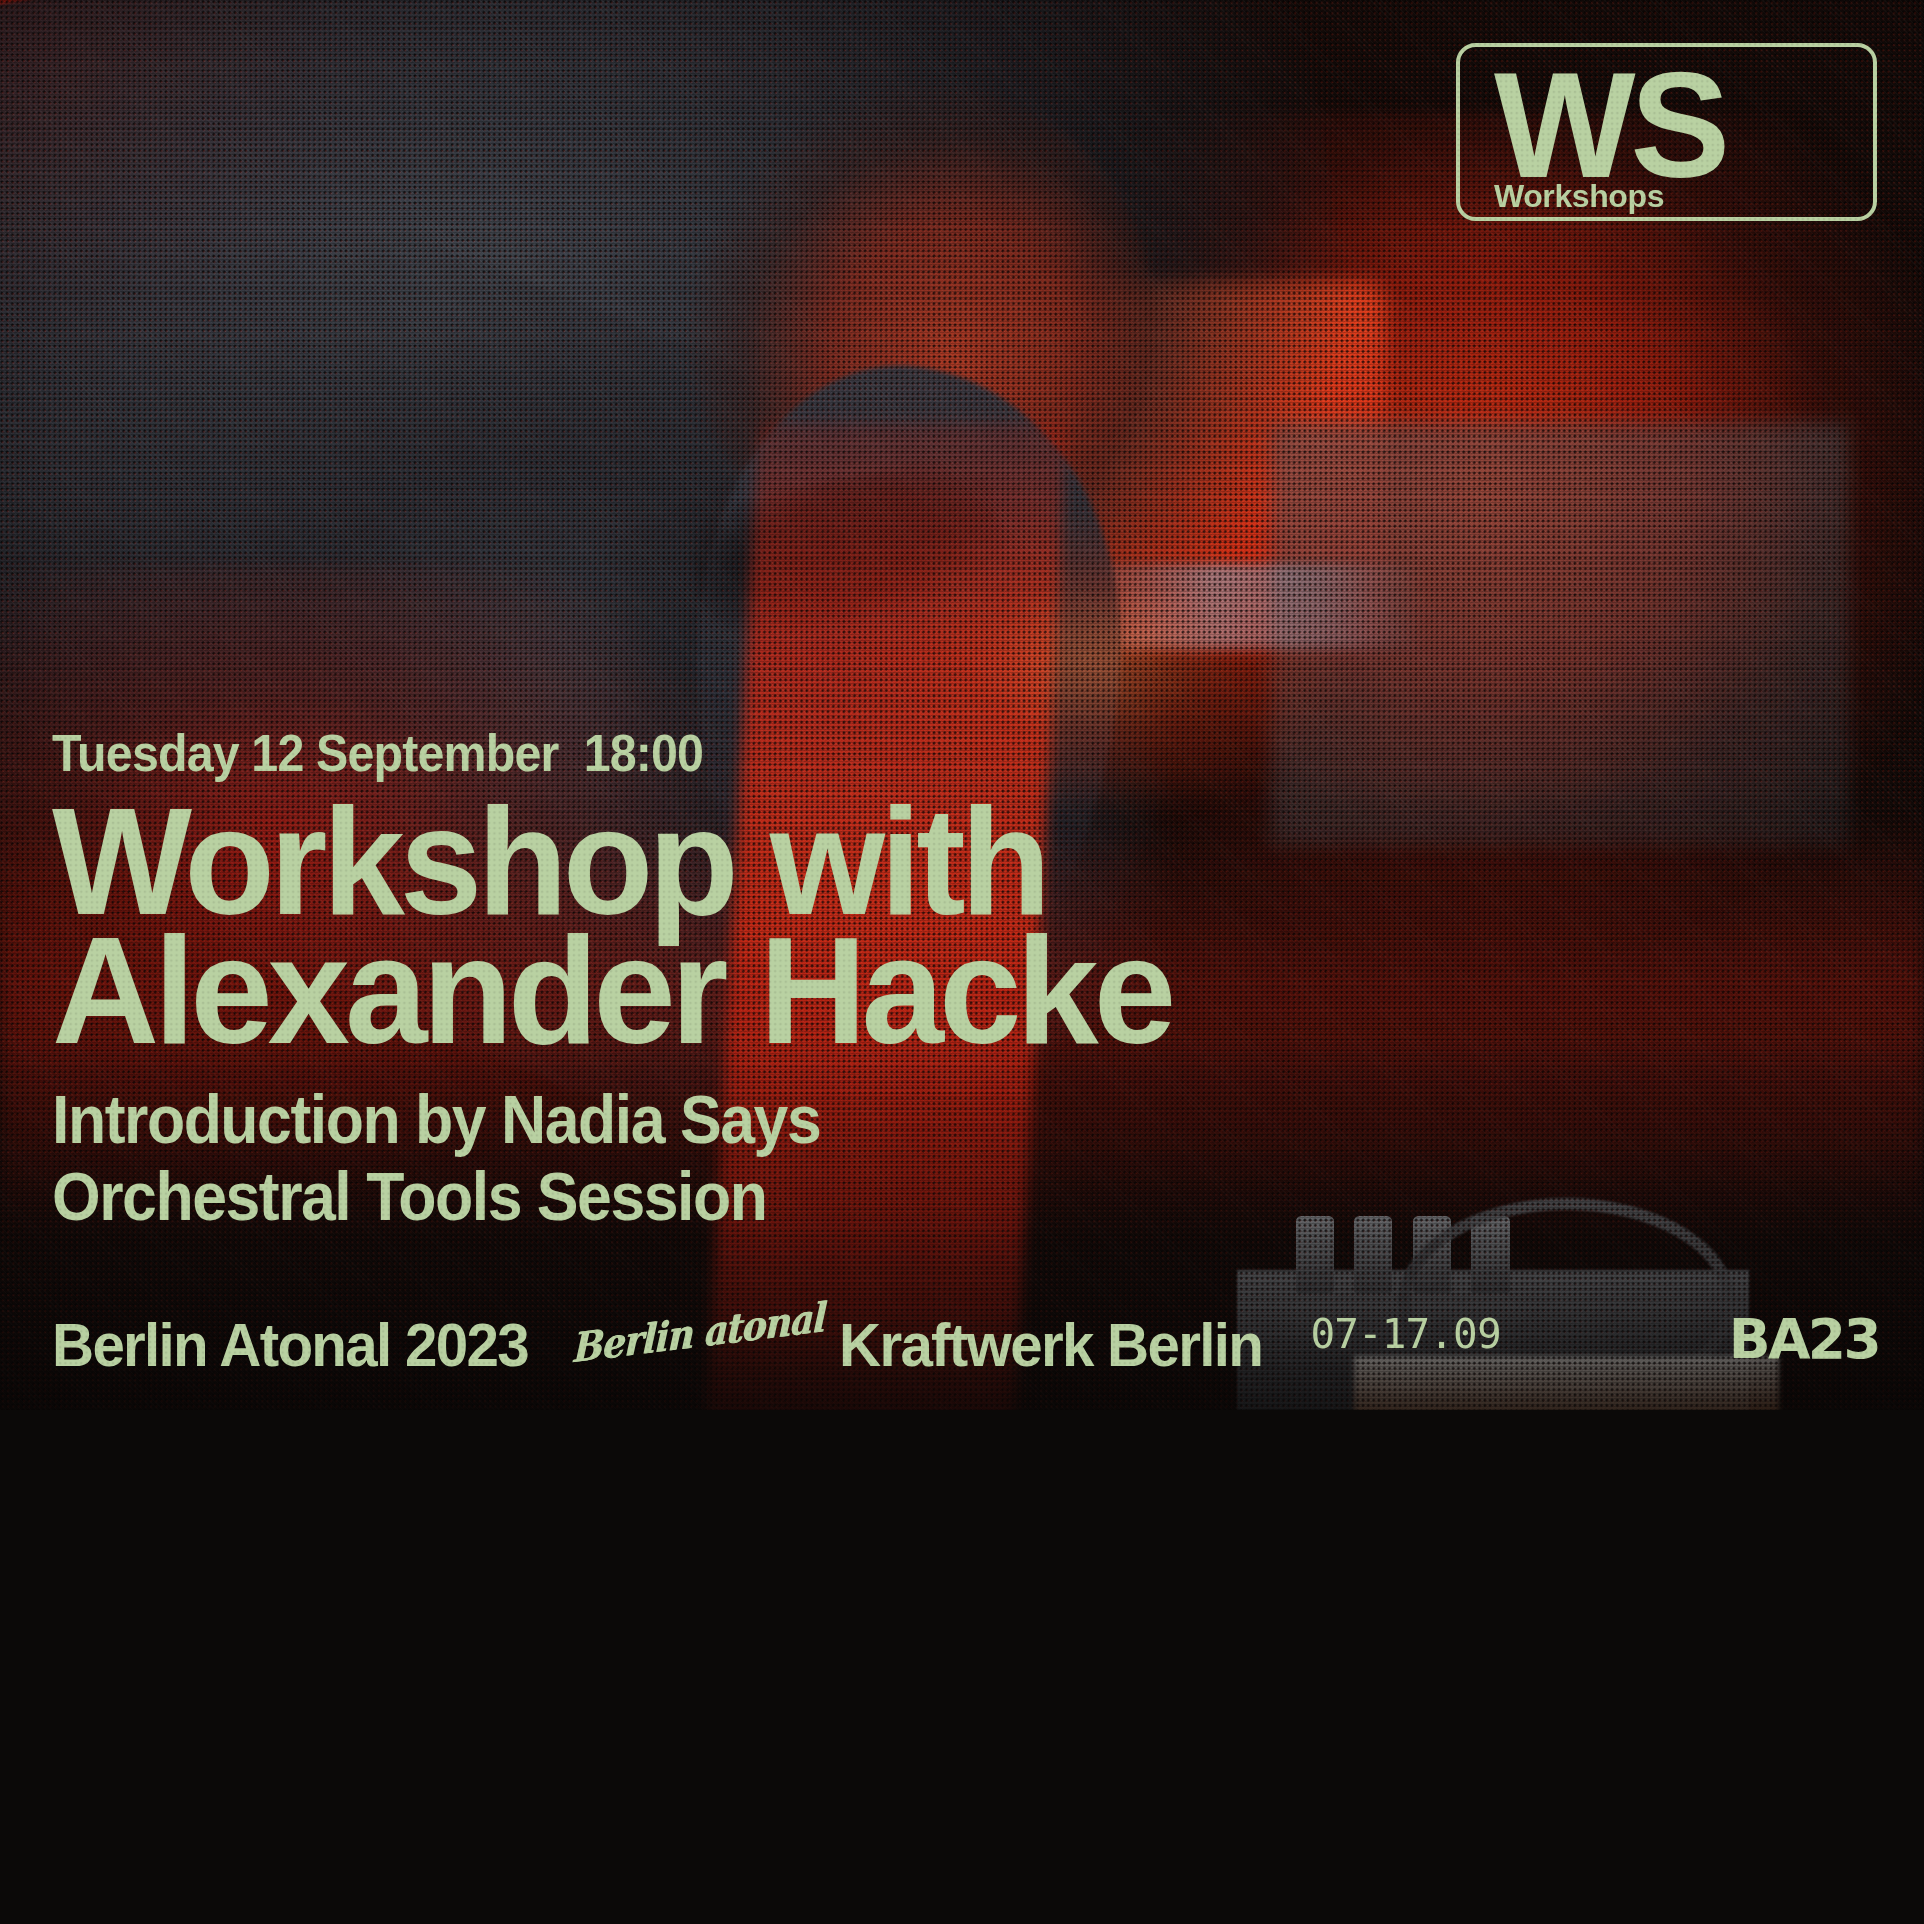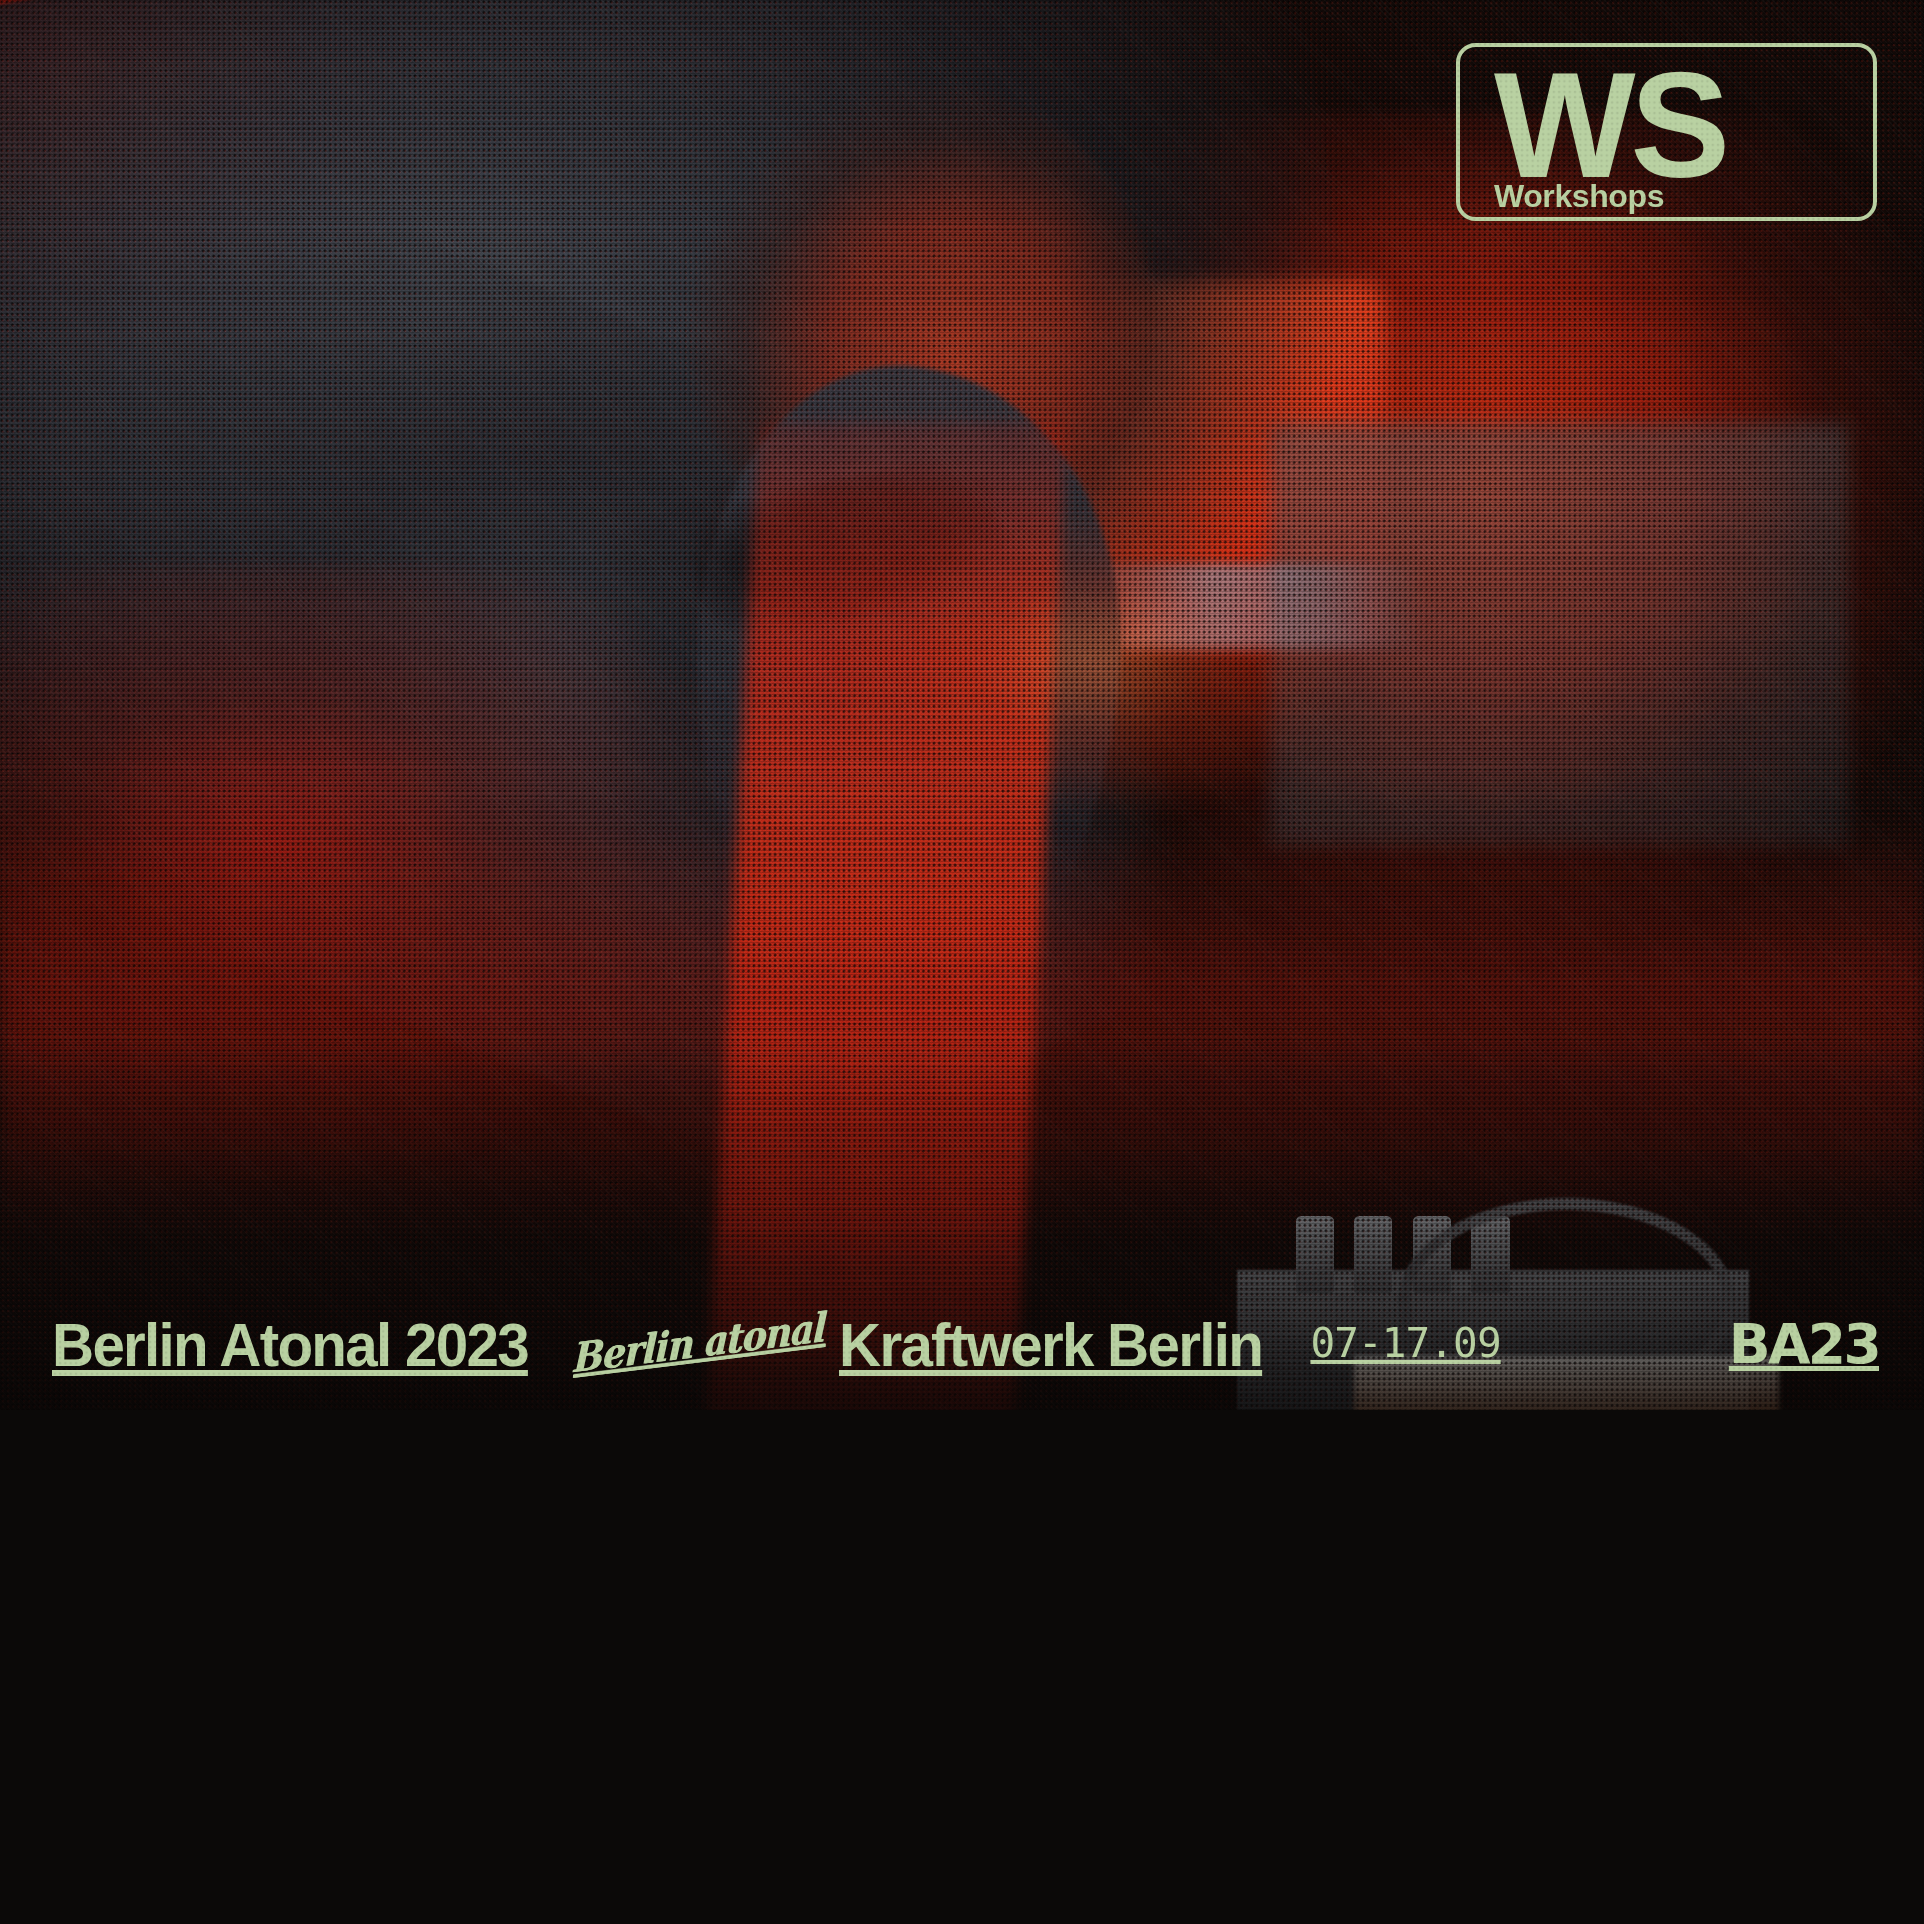--- a/index.html
+++ b/index.html
@@ -227,23 +227,22 @@
   .sub-line{
     font-size:68px;line-height:1.13;
     font-weight:700;letter-spacing:-1.6px;
     color:#b9d1a2;
     transform:scaleX(.92);transform-origin:left center;
   }
 
   
   .footer{
     position:absolute;left:52px;right:46px;bottom:34px;
-    display:flex;align-items:center;
+    display:flex;align-items:flex-start;
     color:#b9d1a2;
-    text-decoration:underline;
   }
   .footer .f-item{white-space:nowrap;}
   .f-festival{
     font-size:62px;font-weight:700;letter-spacing:-1.8px;
     transform:scaleX(.94);transform-origin:left bottom;
     line-height:1;
   }
   .f-script{
     margin:0 12.5px 5.3px 14.3px;
     font-family:"DejaVu Serif","Liberation Serif",serif;
@@ -320,20 +319,33 @@
     <div class="grain"></div>
     <div class="vignette"></div>
     <div class="bottom-darken"></div>
   </div>
 
   <div class="ws-badge">
     <div class="ws-mark">WS</div>
     <div class="ws-sub">Workshops</div>
   </div>
 
+  <div class="text-block">
+    <div class="date-line">Tuesday 12 September  18:00</div>
+
+    <div class="headline">
+      <span class="hl-line">Workshop with</span>
+      <span class="hl-line">Alexander Hacke</span>
+    </div>
+
+    <div class="sub-lines">
+      <div class="sub-line">Introduction by Nadia Says</div>
+      <div class="sub-line">Orchestral Tools Session</div>
+    </div>
+  </div>
 
   <div class="footer">
     <div class="f-item f-festival">Berlin Atonal 2023</div>
     <div class="f-item f-script">Berlin atonal</div>
     <div class="f-item f-venue">Kraftwerk Berlin</div>
     <div class="f-item f-dates">07-17.09</div>
     <div class="f-item f-tag">BA23</div>
   </div>
 
   <div class="type-screen"></div>

